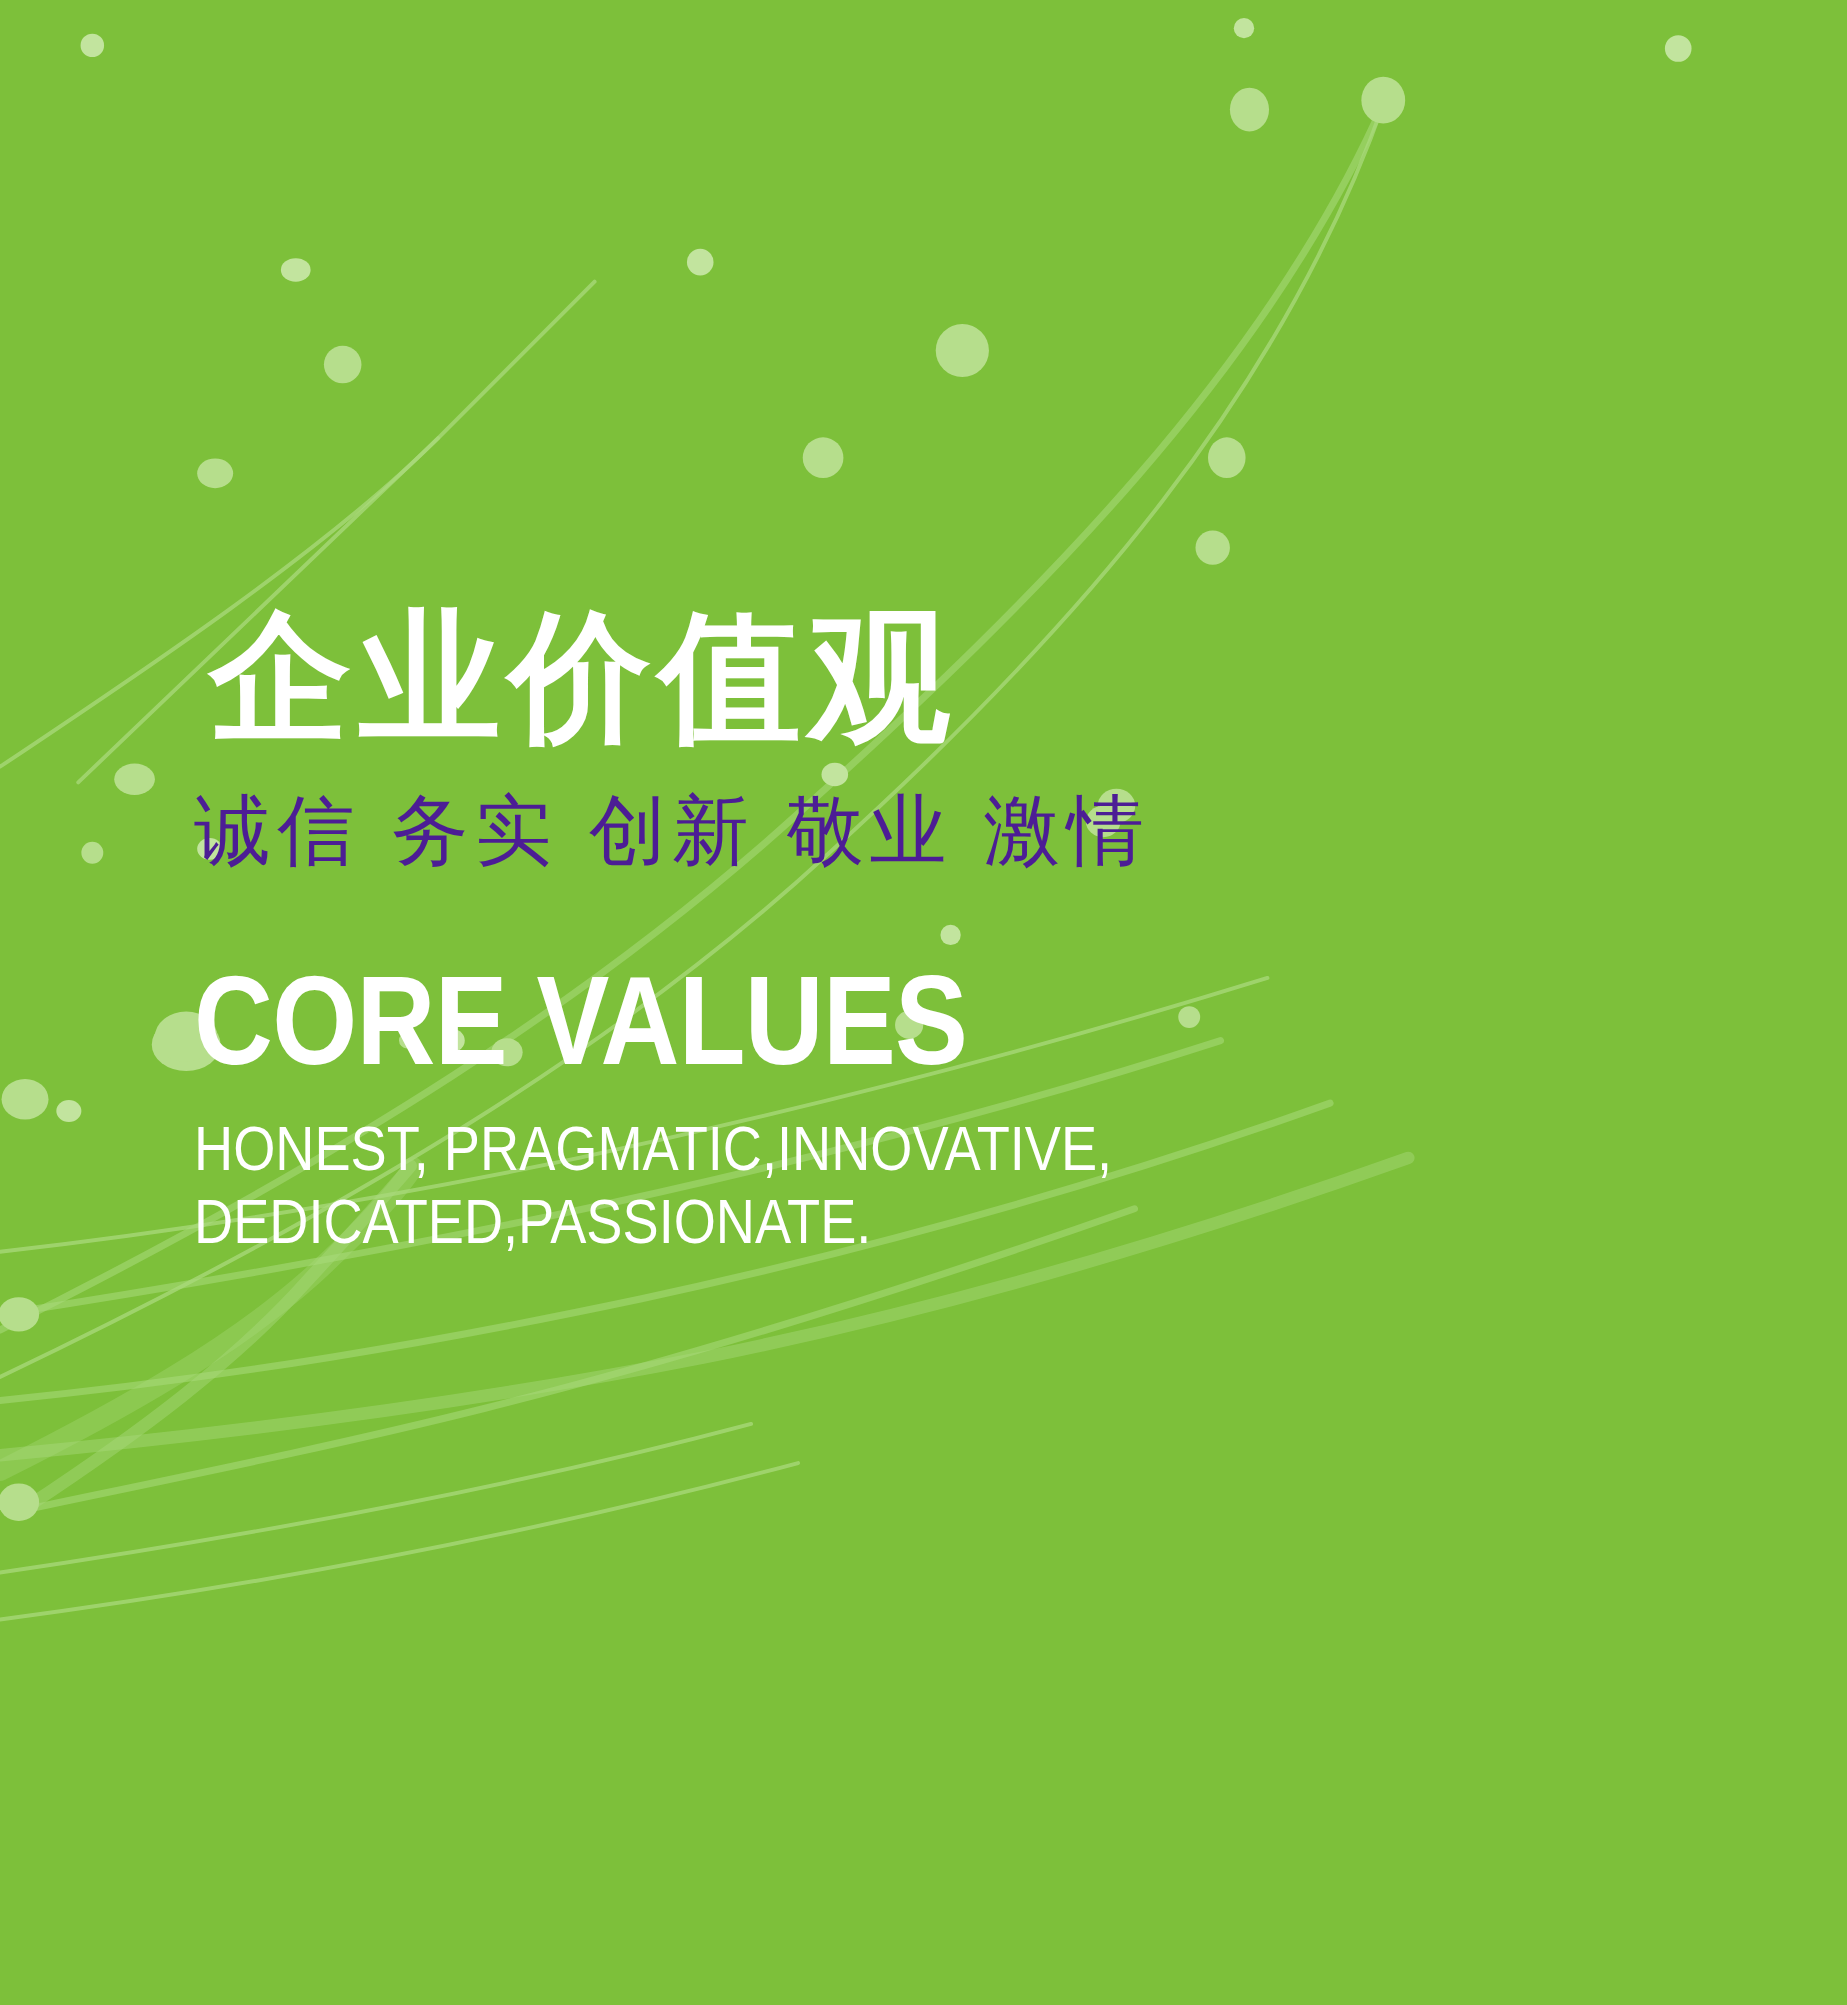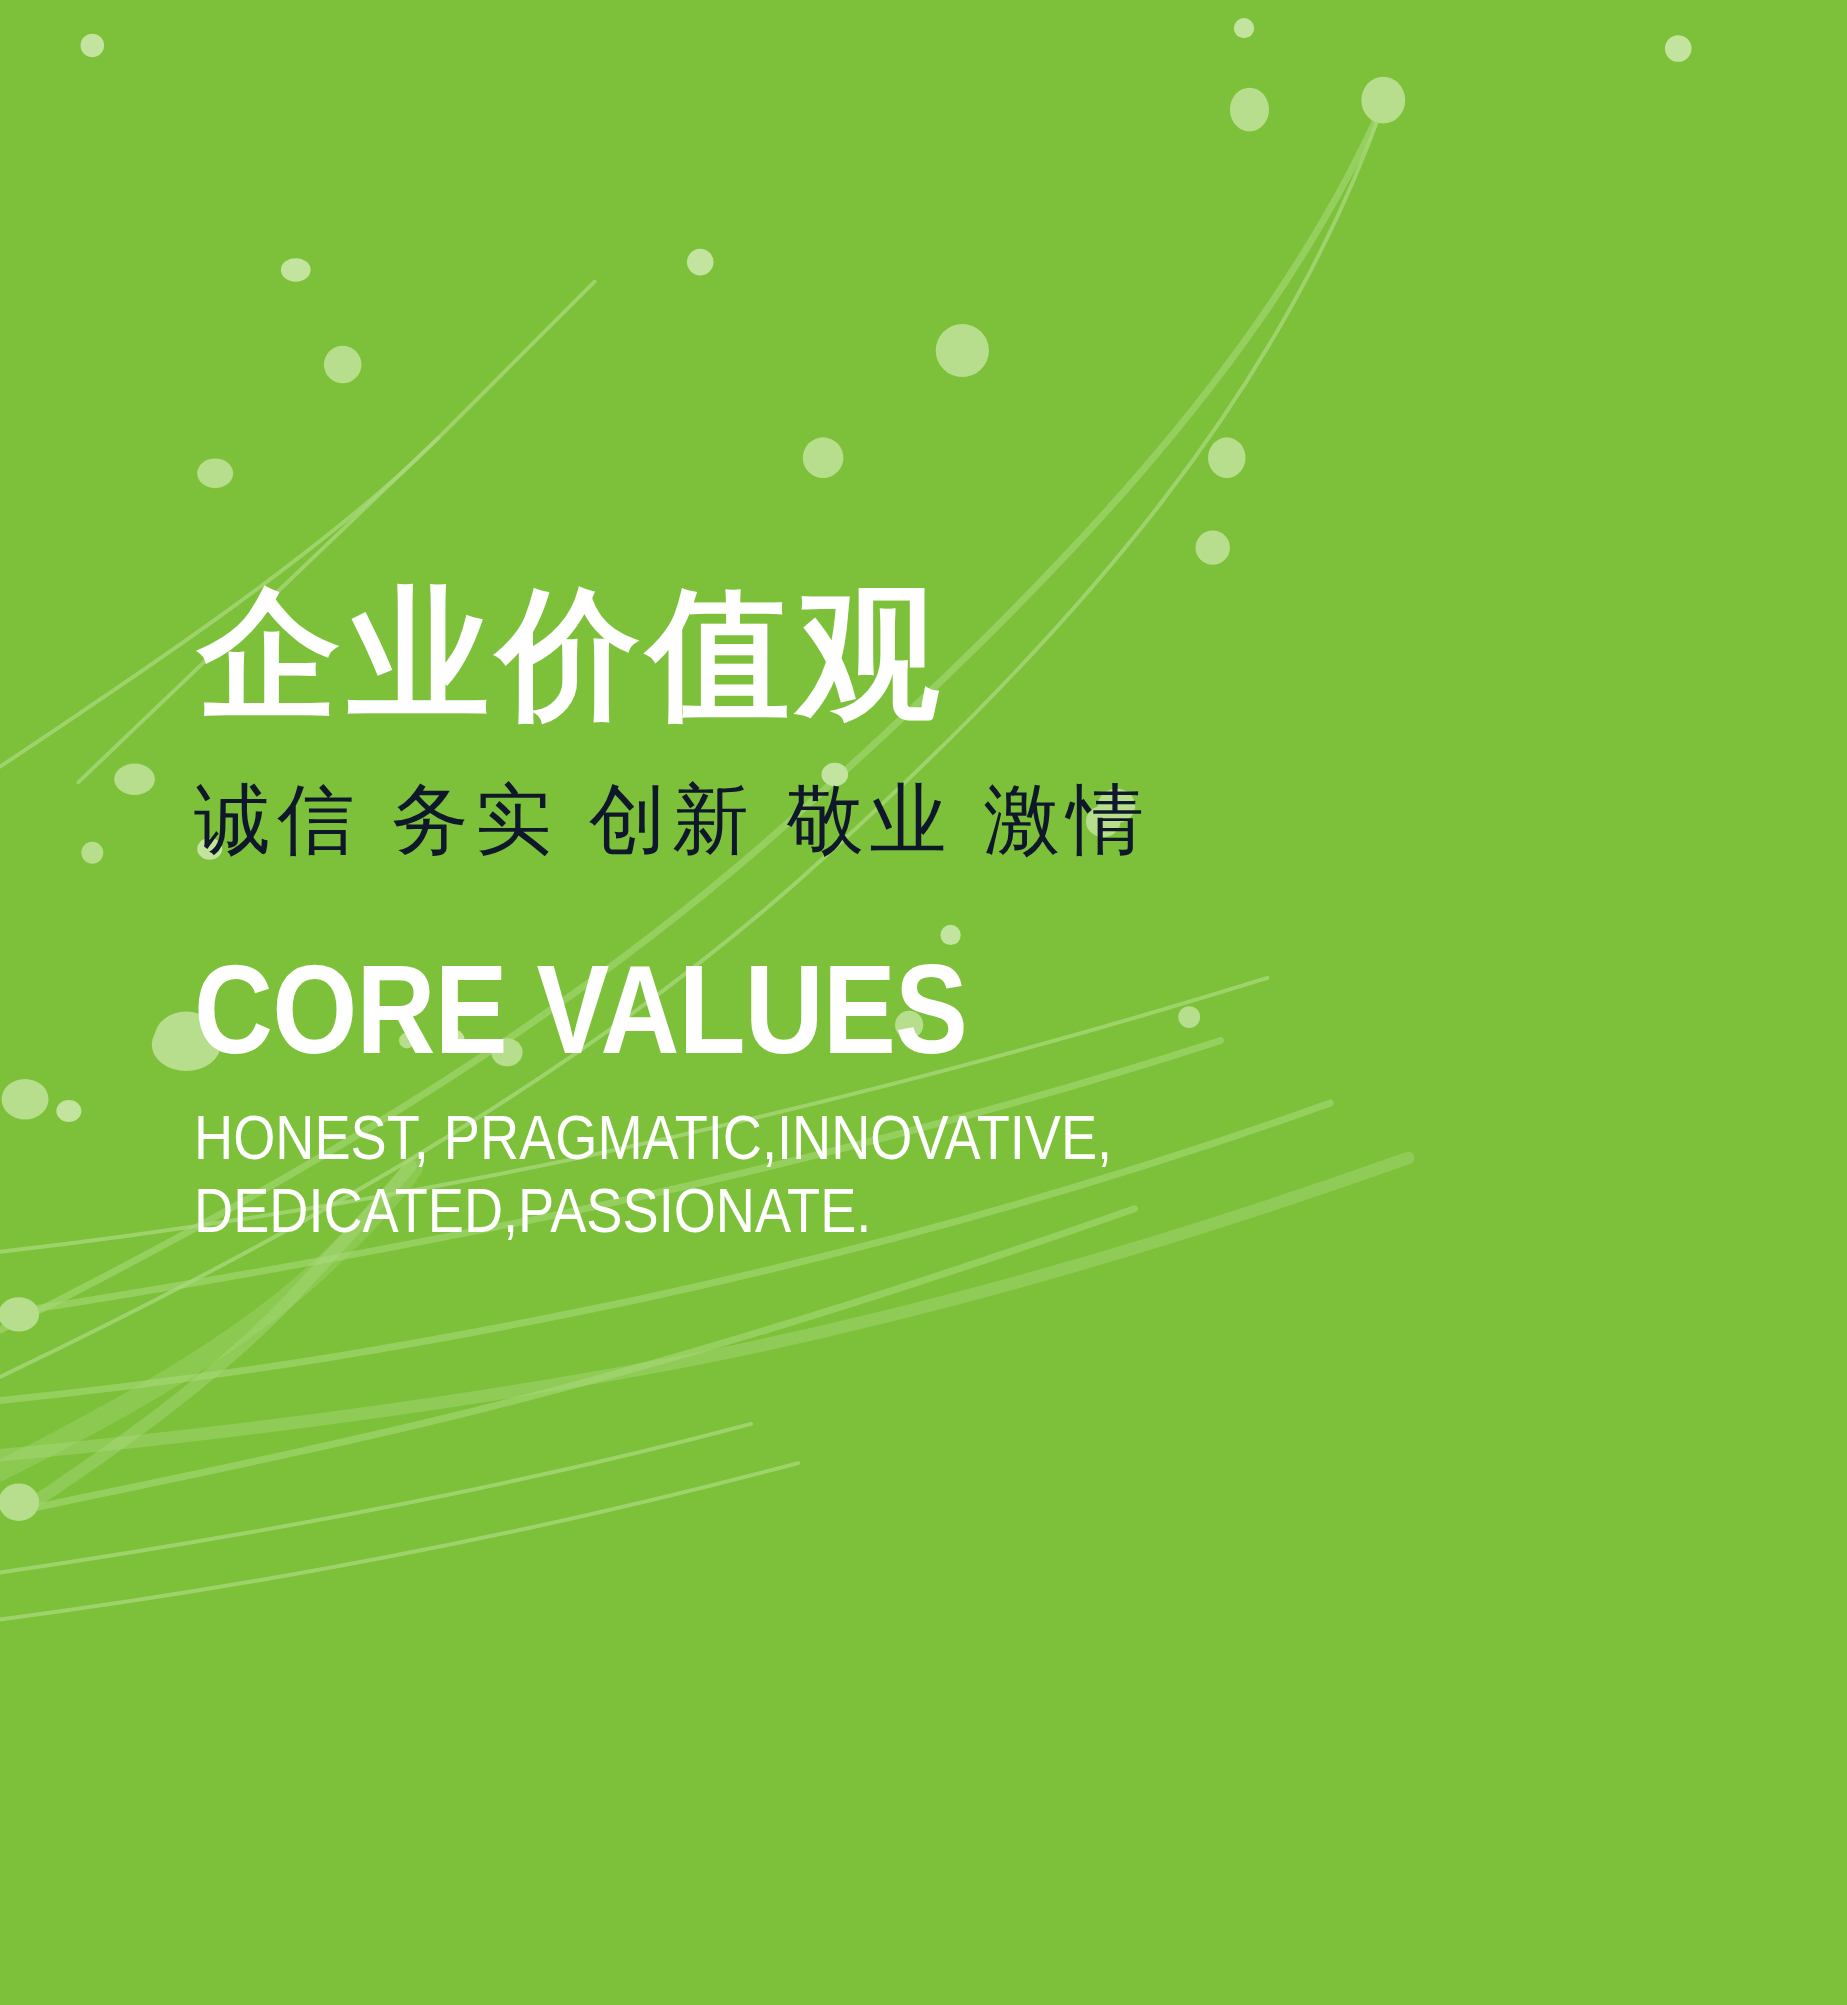--- a/index.html
+++ b/index.html
@@ -31,26 +31,26 @@
     width: 1486px;
   }
 
   .cn-title {
     color: #ffffff;
     font-size: 142px;
     line-height: 1.0;
     font-weight: 700;
     letter-spacing: 7.8px;
     white-space: nowrap;
-    margin: 4px;
-    font-family: Liberation Mono, monospace;
+    margin: 15px;
+    font-family: Liberation Sans, sans-serif;
   }
 
   .cn-sub {
-    color: #0f172a;
+    color: #4c1d95;
     font-size: 77px;
     line-height: 1.0;
     font-weight: 400;
     letter-spacing: 6.3px;
     white-space: nowrap;
     margin: 44px 0 0 0;
     font-family: "DejaVu Sans", "Liberation Sans", sans-serif;
   }
 
   .en-title {

